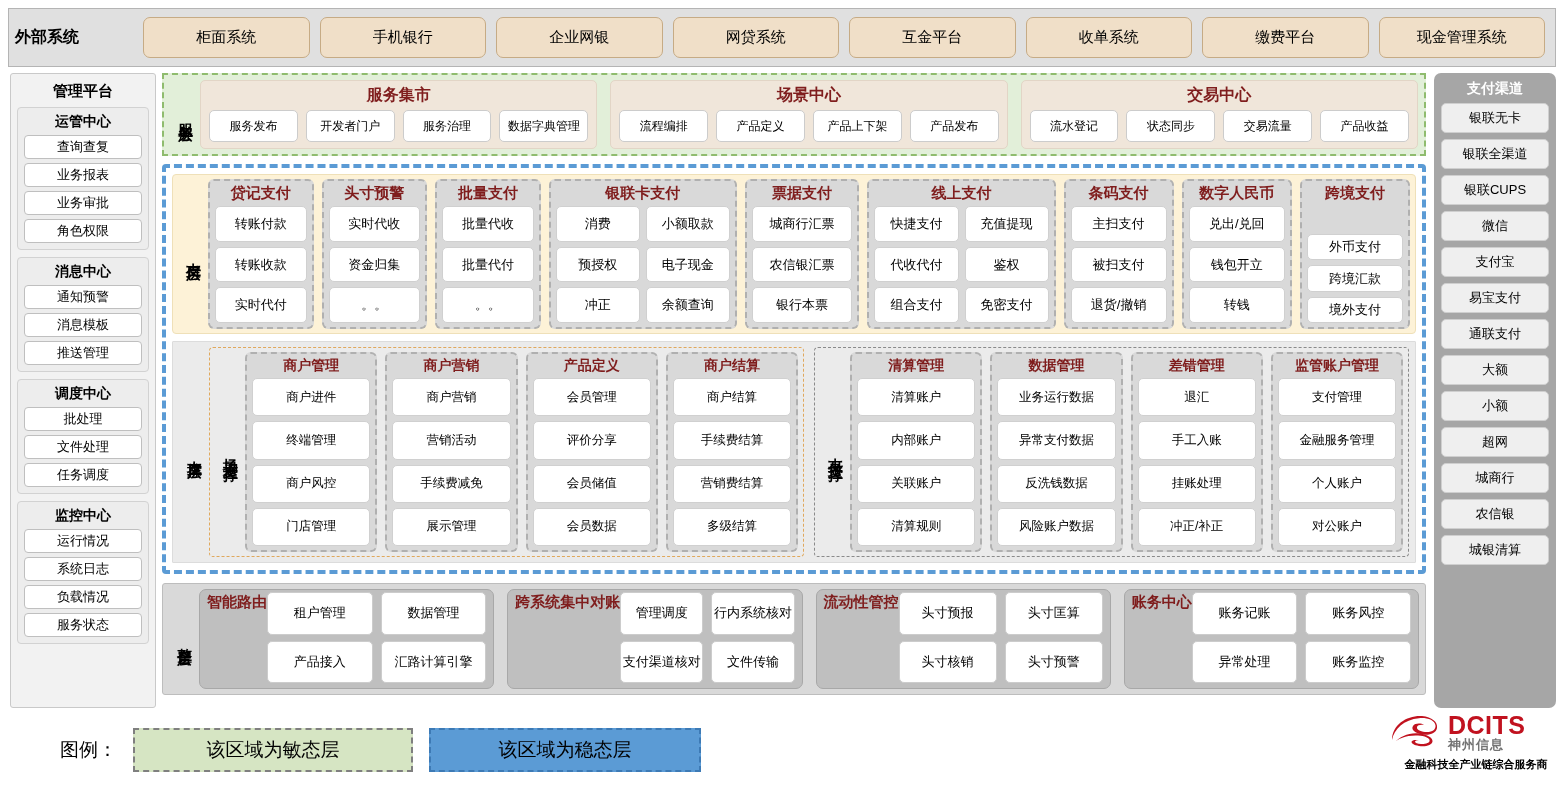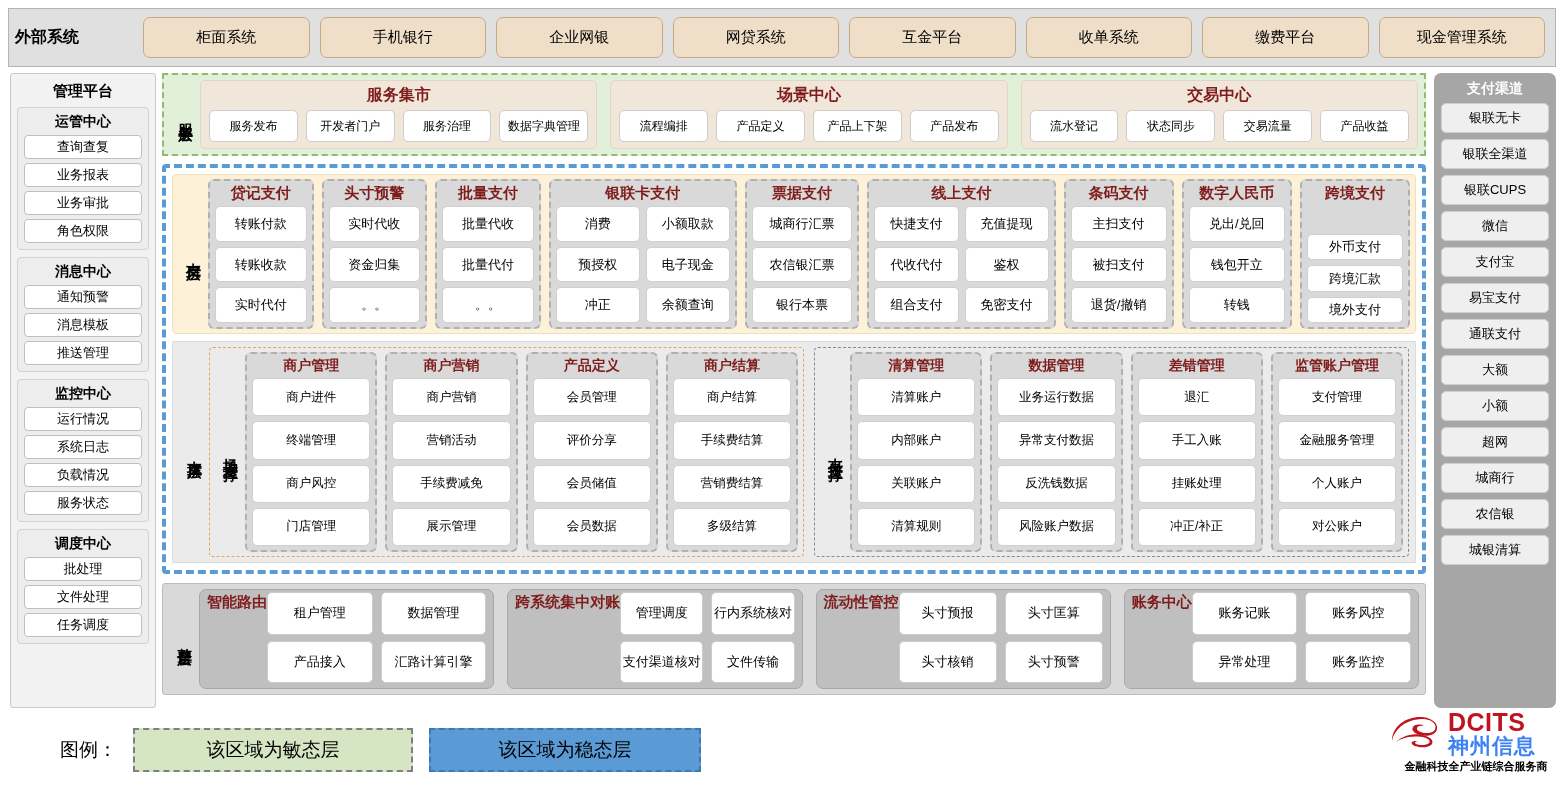--- a/index.html
+++ b/index.html
@@ -195,21 +195,21 @@
   }
   .legend-agile { width: 280px; background: #d6e5c3; border: 2px dashed #7f7f7f; }
   .legend-stable { width: 272px; background: #5b9bd5; border: 2px dashed #3d7ab5; }
 
   
   .logo { position: absolute; left: 1388px; top: 710px; width: 176px; }
   .logo-row { display: flex; align-items: center; gap: 4px; }
   .logo-mark { flex: none; width: 56px; height: 44px; }
   .logo-text { line-height: 1; }
   .logo-en { font-size: 25px; font-weight: bold; color: #c1121f; letter-spacing: 0.5px; }
-  .logo-cn { font-size: 21px; font-weight: bold; color: #3b82f6; letter-spacing: 1px; }
+  .logo-cn { font-size: 13px; font-weight: bold; color: #737373; letter-spacing: 1px; }
   .logo-tag { font-size: 11px; font-weight: bold; color: #000; margin-top: 3px; text-align: center; }
 </style>
 </head>
 <body>
 
 <div class="page">
 
   <div class="ext-bar">
     <div class="ext-label">外部系统</div>
     <div class="ext-items" id="ext-items">
@@ -234,31 +234,31 @@
           <div class="chip">业务审批</div>
           <div class="chip">角色权限</div>
         </div>
         <div class="lgroup">
           <div class="lgroup-title">消息中心</div>
           <div class="chip">通知预警</div>
           <div class="chip">消息模板</div>
           <div class="chip">推送管理</div>
         </div>
         <div class="lgroup">
+          <div class="lgroup-title">调度中心</div>
+          <div class="chip">批处理</div>
+          <div class="chip">文件处理</div>
+          <div class="chip">任务调度</div>
+        </div>
+        <div class="lgroup">
           <div class="lgroup-title">监控中心</div>
           <div class="chip">运行情况</div>
           <div class="chip">系统日志</div>
           <div class="chip">负载情况</div>
           <div class="chip">服务状态</div>
-        </div>
-        <div class="lgroup">
-          <div class="lgroup-title">调度中心</div>
-          <div class="chip">批处理</div>
-          <div class="chip">文件处理</div>
-          <div class="chip">任务调度</div>
         </div>
       </div>
   </div>
 
   <div class="right-panel">
     <div class="right-title">支付渠道</div>
     <div id="right-items">
         <div class="chip">银联无卡</div>
         <div class="chip">银联全渠道</div>
         <div class="chip">银联CUPS</div>

